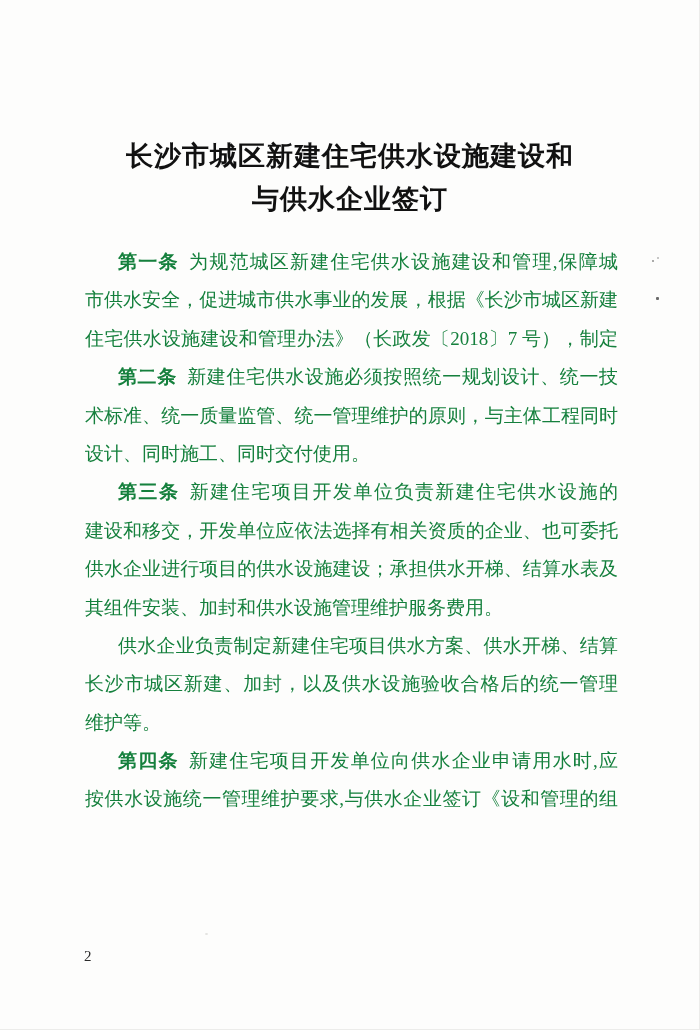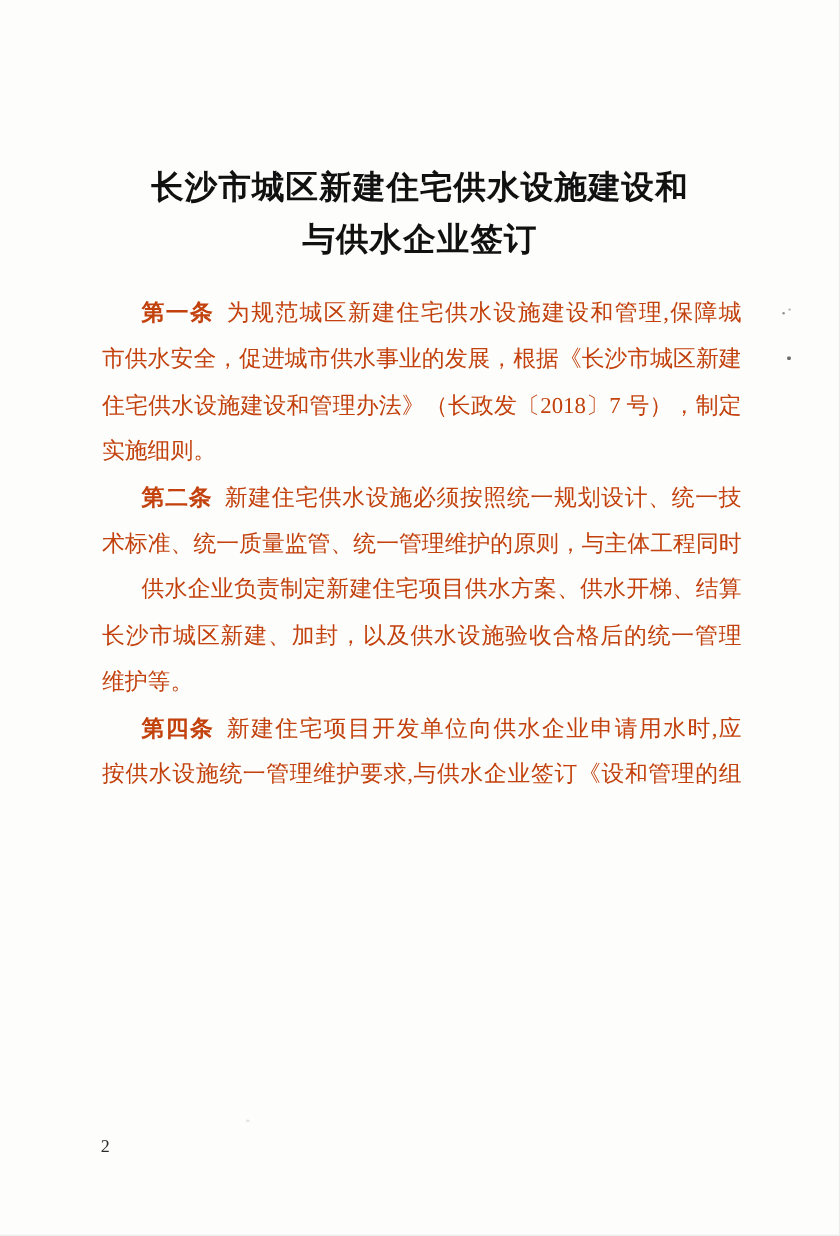--- a/index.html
+++ b/index.html
@@ -30,21 +30,21 @@
   .title .title-line {
     height: 43px;
     line-height: 43px;
   }
   .doc-body {
     position: absolute;
     top: 243px;
     left: 85px;
     width: 533px;
     font-size: 19px;
-    color: #c2410c;
+    color: #15803d;
   }
   .para { margin: 0; }
   .line {
     height: 38.4px;
     line-height: 38.4px;
     white-space: nowrap;
     text-align: left;
   }
   .line.just {
     white-space: normal;
@@ -97,25 +97,31 @@
   <div class="title">
     <div class="title-line">长沙市城区新建住宅供水设施建设和</div>
     <div class="title-line">与供水企业签订</div>
   </div>
 
   <div class="doc-body">
       <div class="para">
         <div class="line first just"><span class="term-label">第一条</span>为规范城区新建住宅供水设施建设和管理,保障城</div>
         <div class="line just">市供水安全，促进城市供水事业的发展，根据《长沙市城区新建</div>
         <div class="line just">住宅供水设施建设和管理办法》（长政发〔2018〕7 号），制定本</div>
-        <div class="line">实施细则。</div>
       </div>
       <div class="para">
         <div class="line first just"><span class="term-label">第二条</span>新建住宅供水设施必须按照统一规划设计、统一技</div>
         <div class="line just">术标准、统一质量监管、统一管理维护的原则，与主体工程同时</div>
+        <div class="line">设计、同时施工、同时交付使用。</div>
+      </div>
+      <div class="para">
+        <div class="line first just"><span class="term-label">第三条</span>新建住宅项目开发单位负责新建住宅供水设施的</div>
+        <div class="line just">建设和移交，开发单位应依法选择有相关资质的企业、也可委托</div>
+        <div class="line just">供水企业进行项目的供水设施建设；承担供水开梯、结算水表及</div>
+        <div class="line">其组件安装、加封和供水设施管理维护服务费用。</div>
       </div>
       <div class="para">
         <div class="line first just">供水企业负责制定新建住宅项目供水方案、供水开梯、结算</div>
         <div class="line just">长沙市城区新建、加封，以及供水设施验收合格后的统一管理</div>
         <div class="line">维护等。</div>
       </div>
       <div class="para">
         <div class="line first just"><span class="term-label">第四条</span>新建住宅项目开发单位向供水企业申请用水时,应</div>
         <div class="line just">按供水设施统一管理维护要求,与供水企业签订《设和管理的组织</div>
       </div>

